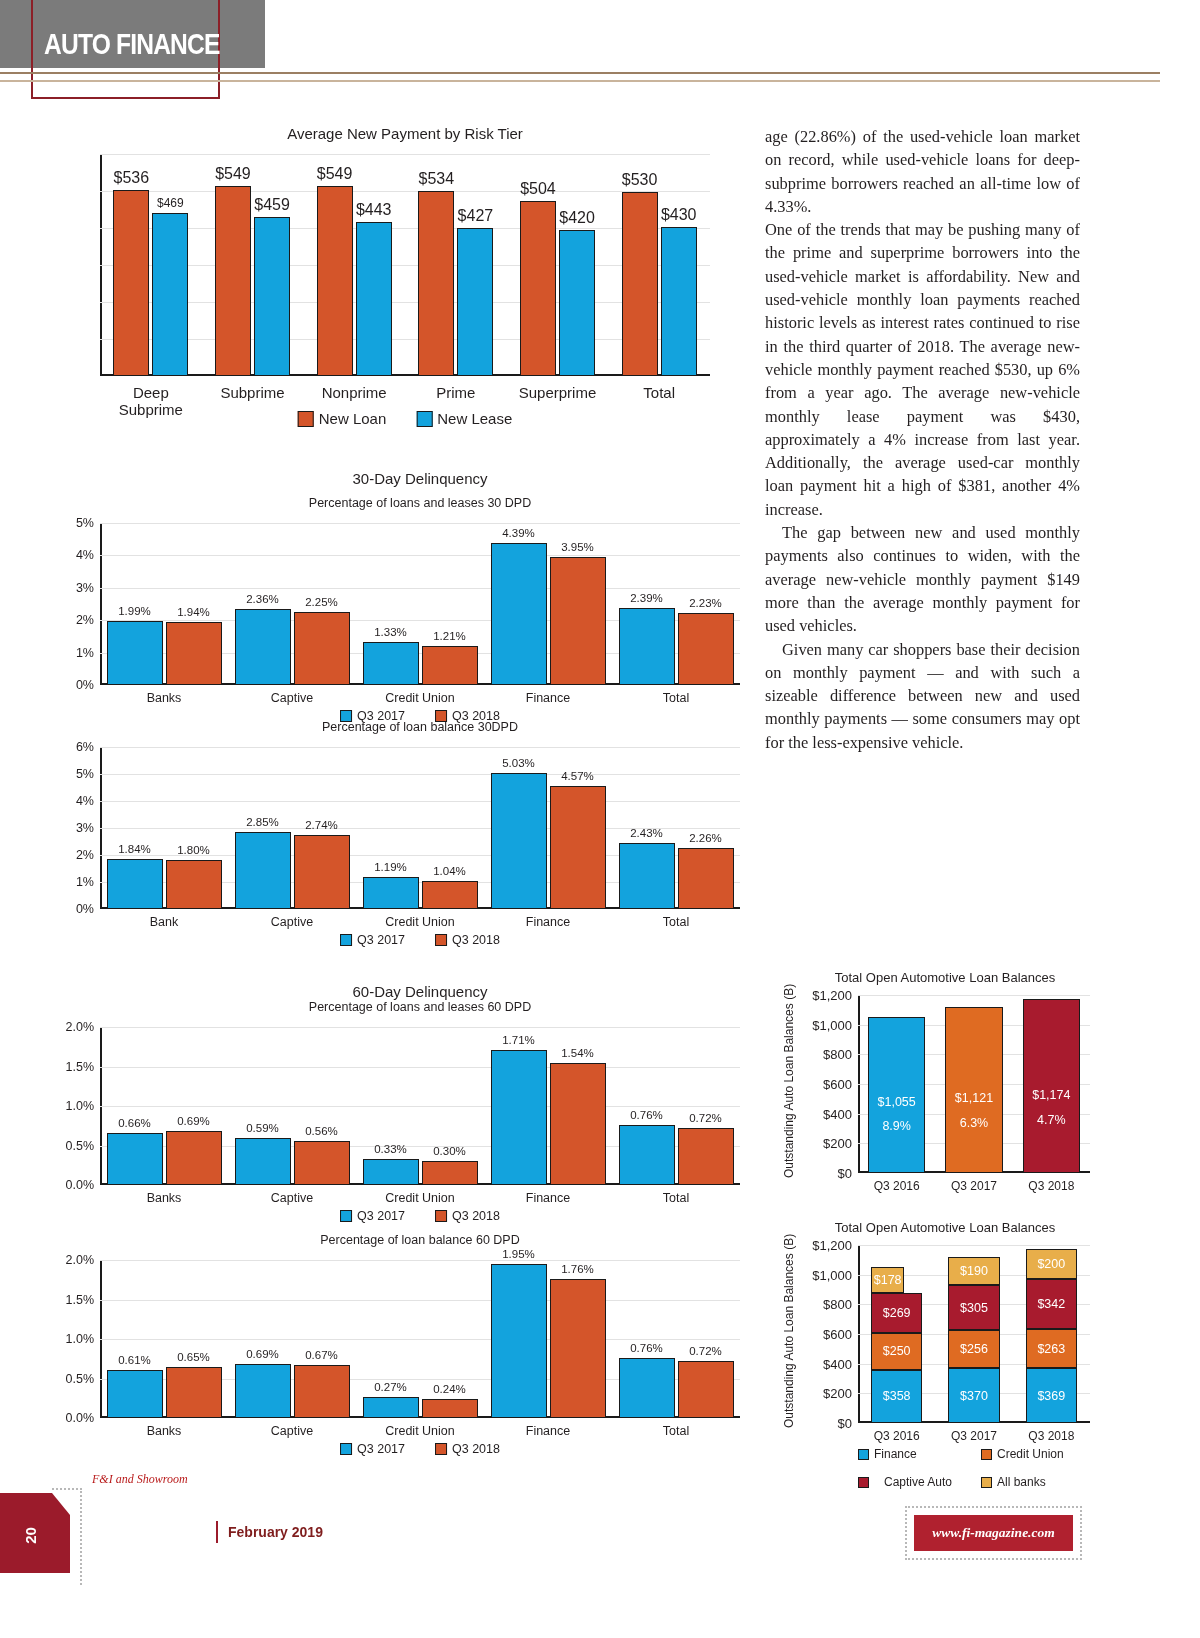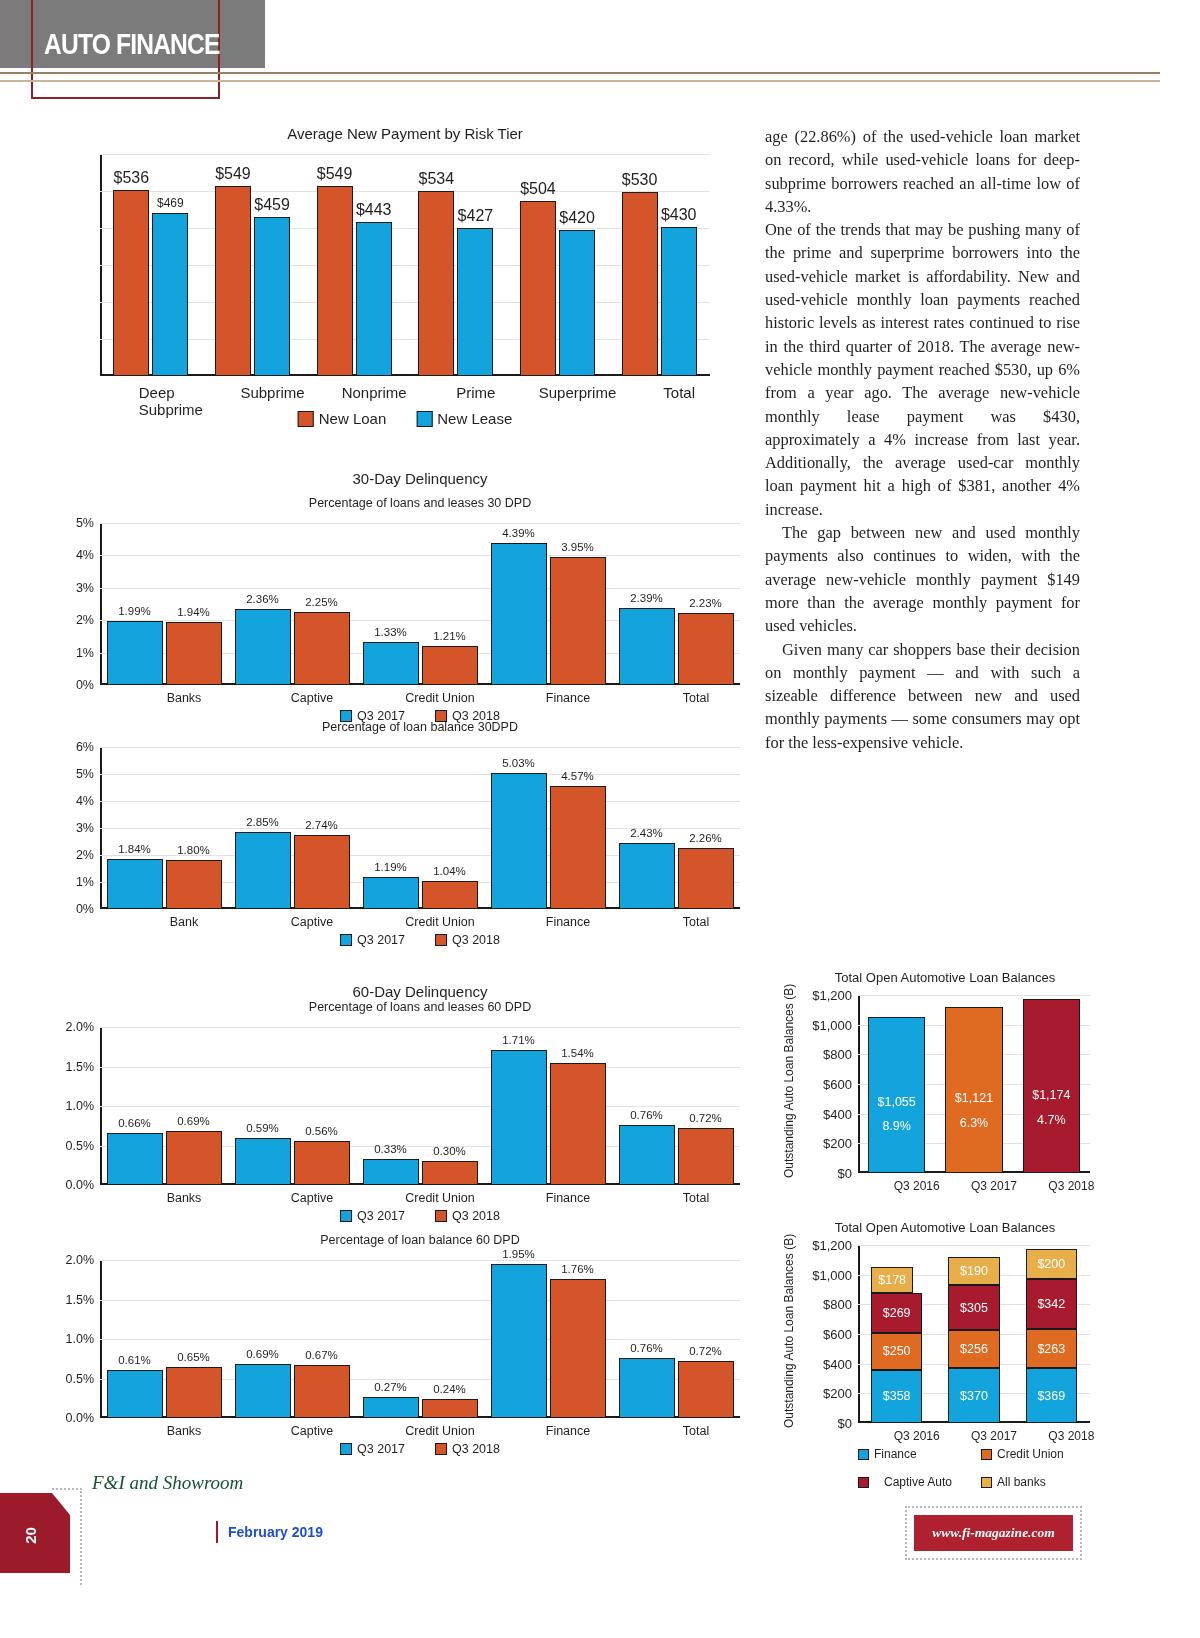--- a/index.html
+++ b/index.html
@@ -29,21 +29,21 @@
   .plot{position:relative;box-sizing:border-box;}
   .axis-y{position:absolute;left:0;top:0;bottom:0;width:2px;background:#1a1a1a;}
   .axis-x{position:absolute;left:0;right:0;bottom:0;height:2px;background:#1a1a1a;}
   .grid{position:absolute;left:0;right:0;height:1px;background:#e2e2e2;}
   .ytick{position:absolute;right:100%;margin-right:6px;font-size:12.5px;color:#231f20;
          transform:translateY(-50%);white-space:nowrap;}
   .bar{position:absolute;bottom:0;border:1px solid #1a1a1a;box-sizing:border-box;}
   .blab{position:absolute;font-size:11.5px;color:#231f20;white-space:nowrap;
         transform:translateX(-50%);}
   .xlab{position:absolute;top:100%;margin-top:6px;font-size:12.5px;color:#231f20;
-        white-space:nowrap;transform:translateX(-50%);margin-left:20px;}
+        white-space:nowrap;transform:translateX(-50%);text-align:center;}
   .swatch{width:12px;height:12px;border:1px solid #1a1a1a;box-sizing:border-box;}
   .ytitle{position:absolute;font-size:12.5px;color:#231f20;white-space:nowrap;
           transform-origin:left top;transform:rotate(-90deg);}
   .seglab{position:absolute;left:50%;transform:translate(-50%,-50%);font-size:12.5px;color:#fff;white-space:nowrap;}
 
   
   #article{position:absolute;left:765px;top:125px;width:315px;}
   #article p{
     margin:0;font-family:"Liberation Serif",serif;font-size:16.4px;line-height:23.3px;
     color:#231f20;text-align:justify;
@@ -56,23 +56,23 @@
 
   
   #footer{position:absolute;left:0;top:1480px;width:1200px;height:158px;}
   .pg-shape{position:absolute;left:0;top:1493px;width:70px;height:80px;background:#9b1b2b;
             clip-path:polygon(0 0,52px 0,70px 22px,70px 80px,0 80px);}
   .pg-num{position:absolute;left:22px;top:1527px;color:#fff;font-size:15px;font-weight:bold;
           transform:rotate(-90deg);transform-origin:center;}
   .pg-dots{position:absolute;left:52px;top:1488px;width:28px;height:95px;
            border-top:2px dotted #b8b8b8;border-right:2px dotted #b8b8b8;}
   .foot-ital{position:absolute;left:92px;top:1472px;font-family:"Liberation Serif",serif;
-             font-style:italic;font-size:19px;color:#14532d;}
+             font-style:italic;font-size:12px;color:#b91c1c;}
   .foot-bar{position:absolute;left:216px;top:1521px;width:2px;height:22px;background:#9b1b2b;}
-  .foot-date{position:absolute;left:228px;top:1524px;font-size:14px;font-weight:bold;color:#1d4ed8;}
+  .foot-date{position:absolute;left:228px;top:1524px;font-size:14px;font-weight:bold;color:#7f1d1d;}
   .url-box{position:absolute;left:912px;top:1513px;width:163px;height:40px;background:#b0212f;
            border:2px solid #fff;box-sizing:border-box;}
   .url-dots{position:absolute;left:905px;top:1506px;width:177px;height:54px;border:2px dotted #b8b8b8;box-sizing:border-box;}
   .url-txt{position:absolute;left:912px;top:1525px;width:163px;text-align:center;color:#fff;
            font-family:"Liberation Serif",serif;font-style:italic;font-weight:bold;font-size:13.5px;}
 </style>
 </head>
 <body>
 
 <div id="masthead">
@@ -428,21 +428,21 @@
       <div class="ytick" style="top: 0px; font-size: 13px;">$1,200</div>
       <div class="bar" style="left: 13.1467px; width: 51.04px; height: 53.1033px; bottom: 0px; background: rgb(19, 163, 221);">
         <div class="seglab" style="top: 50%;">$358</div>
       </div>
       <div class="bar" style="left: 13.1467px; width: 51.04px; height: 37.0833px; bottom: 53.1033px; background: rgb(223, 107, 34);">
         <div class="seglab" style="top: 50%;">$250</div>
       </div>
       <div class="bar" style="left: 13.1467px; width: 51.04px; height: 39.9017px; bottom: 90.1867px; background: rgb(168, 27, 46);">
         <div class="seglab" style="top: 50%;">$269</div>
       </div>
-      <div class="bar" style="left: 13.1467px; width: 42px; height: 26.4033px; bottom: 130.088px; background: rgb(232, 174, 74); padding-left: 8px;">
+      <div class="bar" style="left: 13.1467px; width: 33px; height: 26.4033px; bottom: 130.088px; background: rgb(232, 174, 74); padding-left: 8px;">
         <div class="seglab" style="top: 50%;">$178</div>
       </div>
       <div class="xlab" style="left: 38.6667px; font-size: 12px;">Q3 2016</div>
       <div class="bar" style="left: 90.48px; width: 51.04px; height: 54.8833px; bottom: 0px; background: rgb(19, 163, 221);">
         <div class="seglab" style="top: 50%;">$370</div>
       </div>
       <div class="bar" style="left: 90.48px; width: 51.04px; height: 37.9733px; bottom: 54.8833px; background: rgb(223, 107, 34);">
         <div class="seglab" style="top: 50%;">$256</div>
       </div>
       <div class="bar" style="left: 90.48px; width: 51.04px; height: 45.2417px; bottom: 92.8567px; background: rgb(168, 27, 46);">

